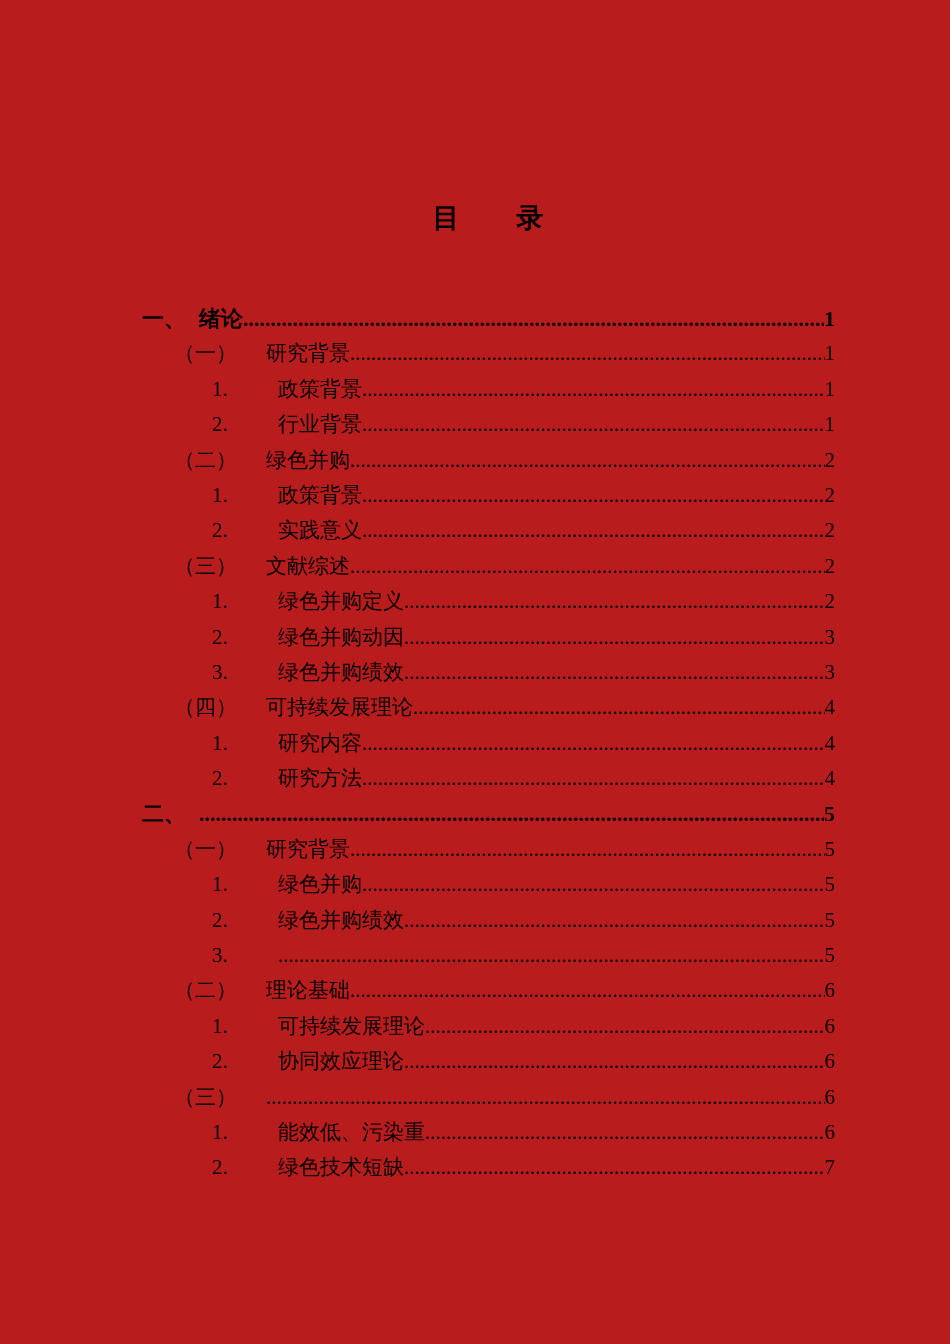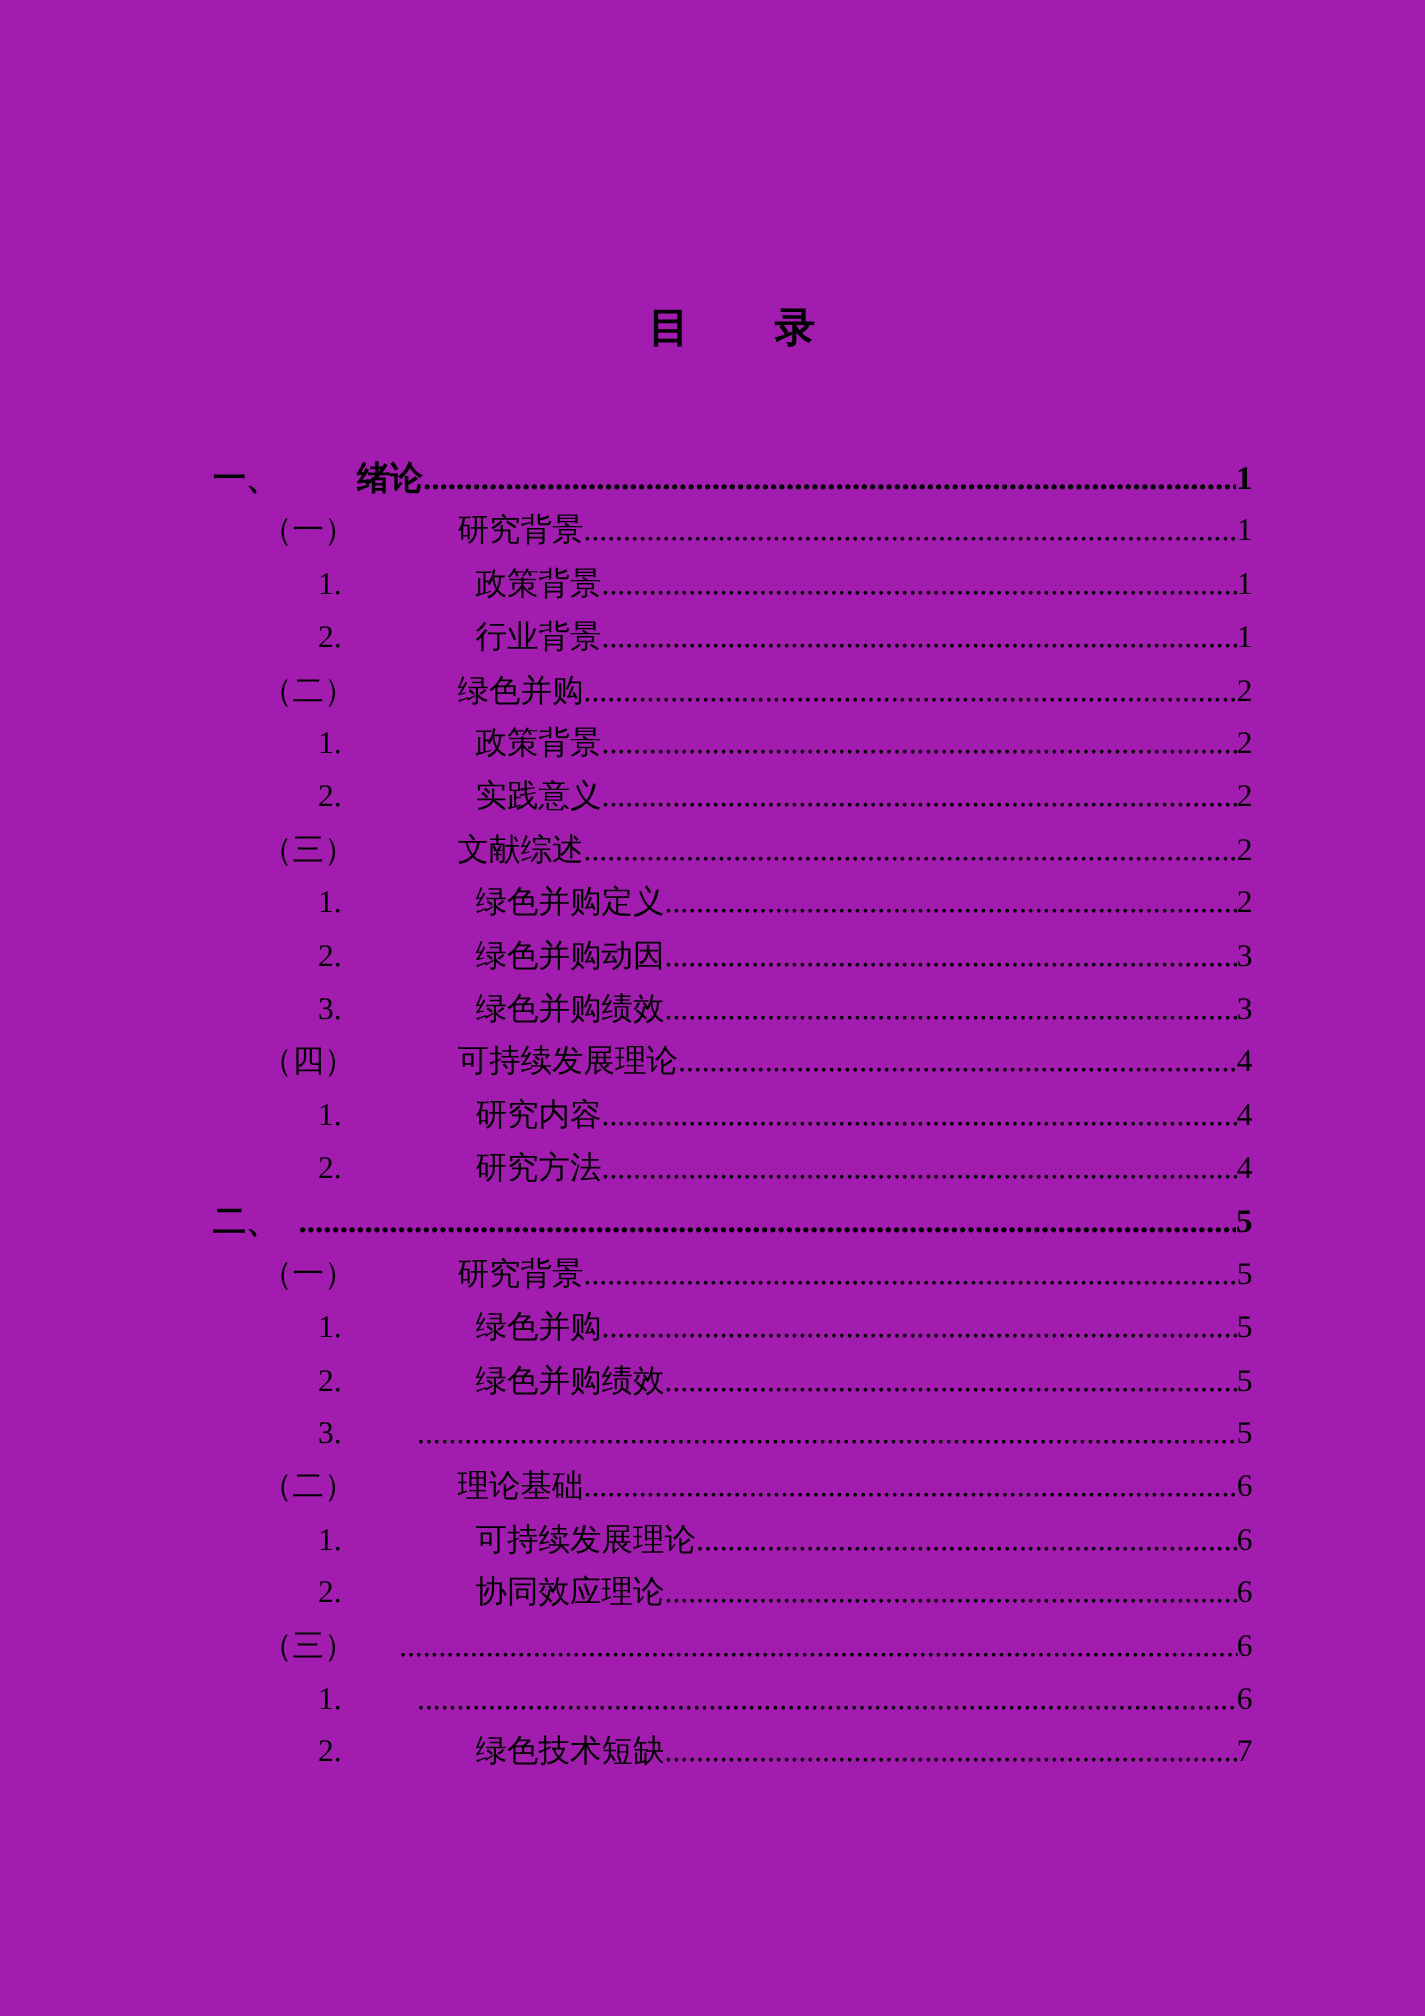--- a/index.html
+++ b/index.html
@@ -11,21 +11,21 @@
     width: 950px;
     height: 1344px;
     overflow: hidden;
     color: #000000;
     font-family: "Liberation Serif", "DejaVu Serif", serif;
   }
   .page {
     position: relative;
     width: 950px;
     height: 1344px;
-    background: #a21caf;
+    background: #b91c1c;
   }
   .content {
     position: absolute;
     left: 142px;
     width: 693px;
     top: 0;
   }
   .doc-title {
     margin-top: 200px;
     text-align: center;
@@ -47,21 +47,20 @@
     height: 35.4px;
     white-space: nowrap;
     cursor: default;
   }
   .row .num {
     flex: 0 0 auto;
     display: inline-block;
   }
   .row .label {
     flex: 0 0 auto;
-    margin-left: 39px;
   }
   .row .dots {
     flex: 1 1 auto;
     min-width: 0;
     overflow: hidden;
     white-space: nowrap;
     font-family: "Liberation Serif", "DejaVu Serif", serif;
   }
   .row .pg {
     flex: 0 0 auto;
@@ -221,20 +220,21 @@
           <span class="dots">............................................................................................................................................................................................................................................................................................................</span>
           <span class="pg">6</span>
         </div>
         <div class="row lvl2">
           <span class="num">（三）</span>
           <span class="dots">............................................................................................................................................................................................................................................................................................................</span>
           <span class="pg">6</span>
         </div>
         <div class="row lvl3">
           <span class="num">1.</span>
+          <span class="label">能效低、污染重</span>
           <span class="dots">............................................................................................................................................................................................................................................................................................................</span>
           <span class="pg">6</span>
         </div>
         <div class="row lvl3">
           <span class="num">2.</span>
           <span class="label">绿色技术短缺</span>
           <span class="dots">............................................................................................................................................................................................................................................................................................................</span>
           <span class="pg">7</span>
         </div>
       </div>

